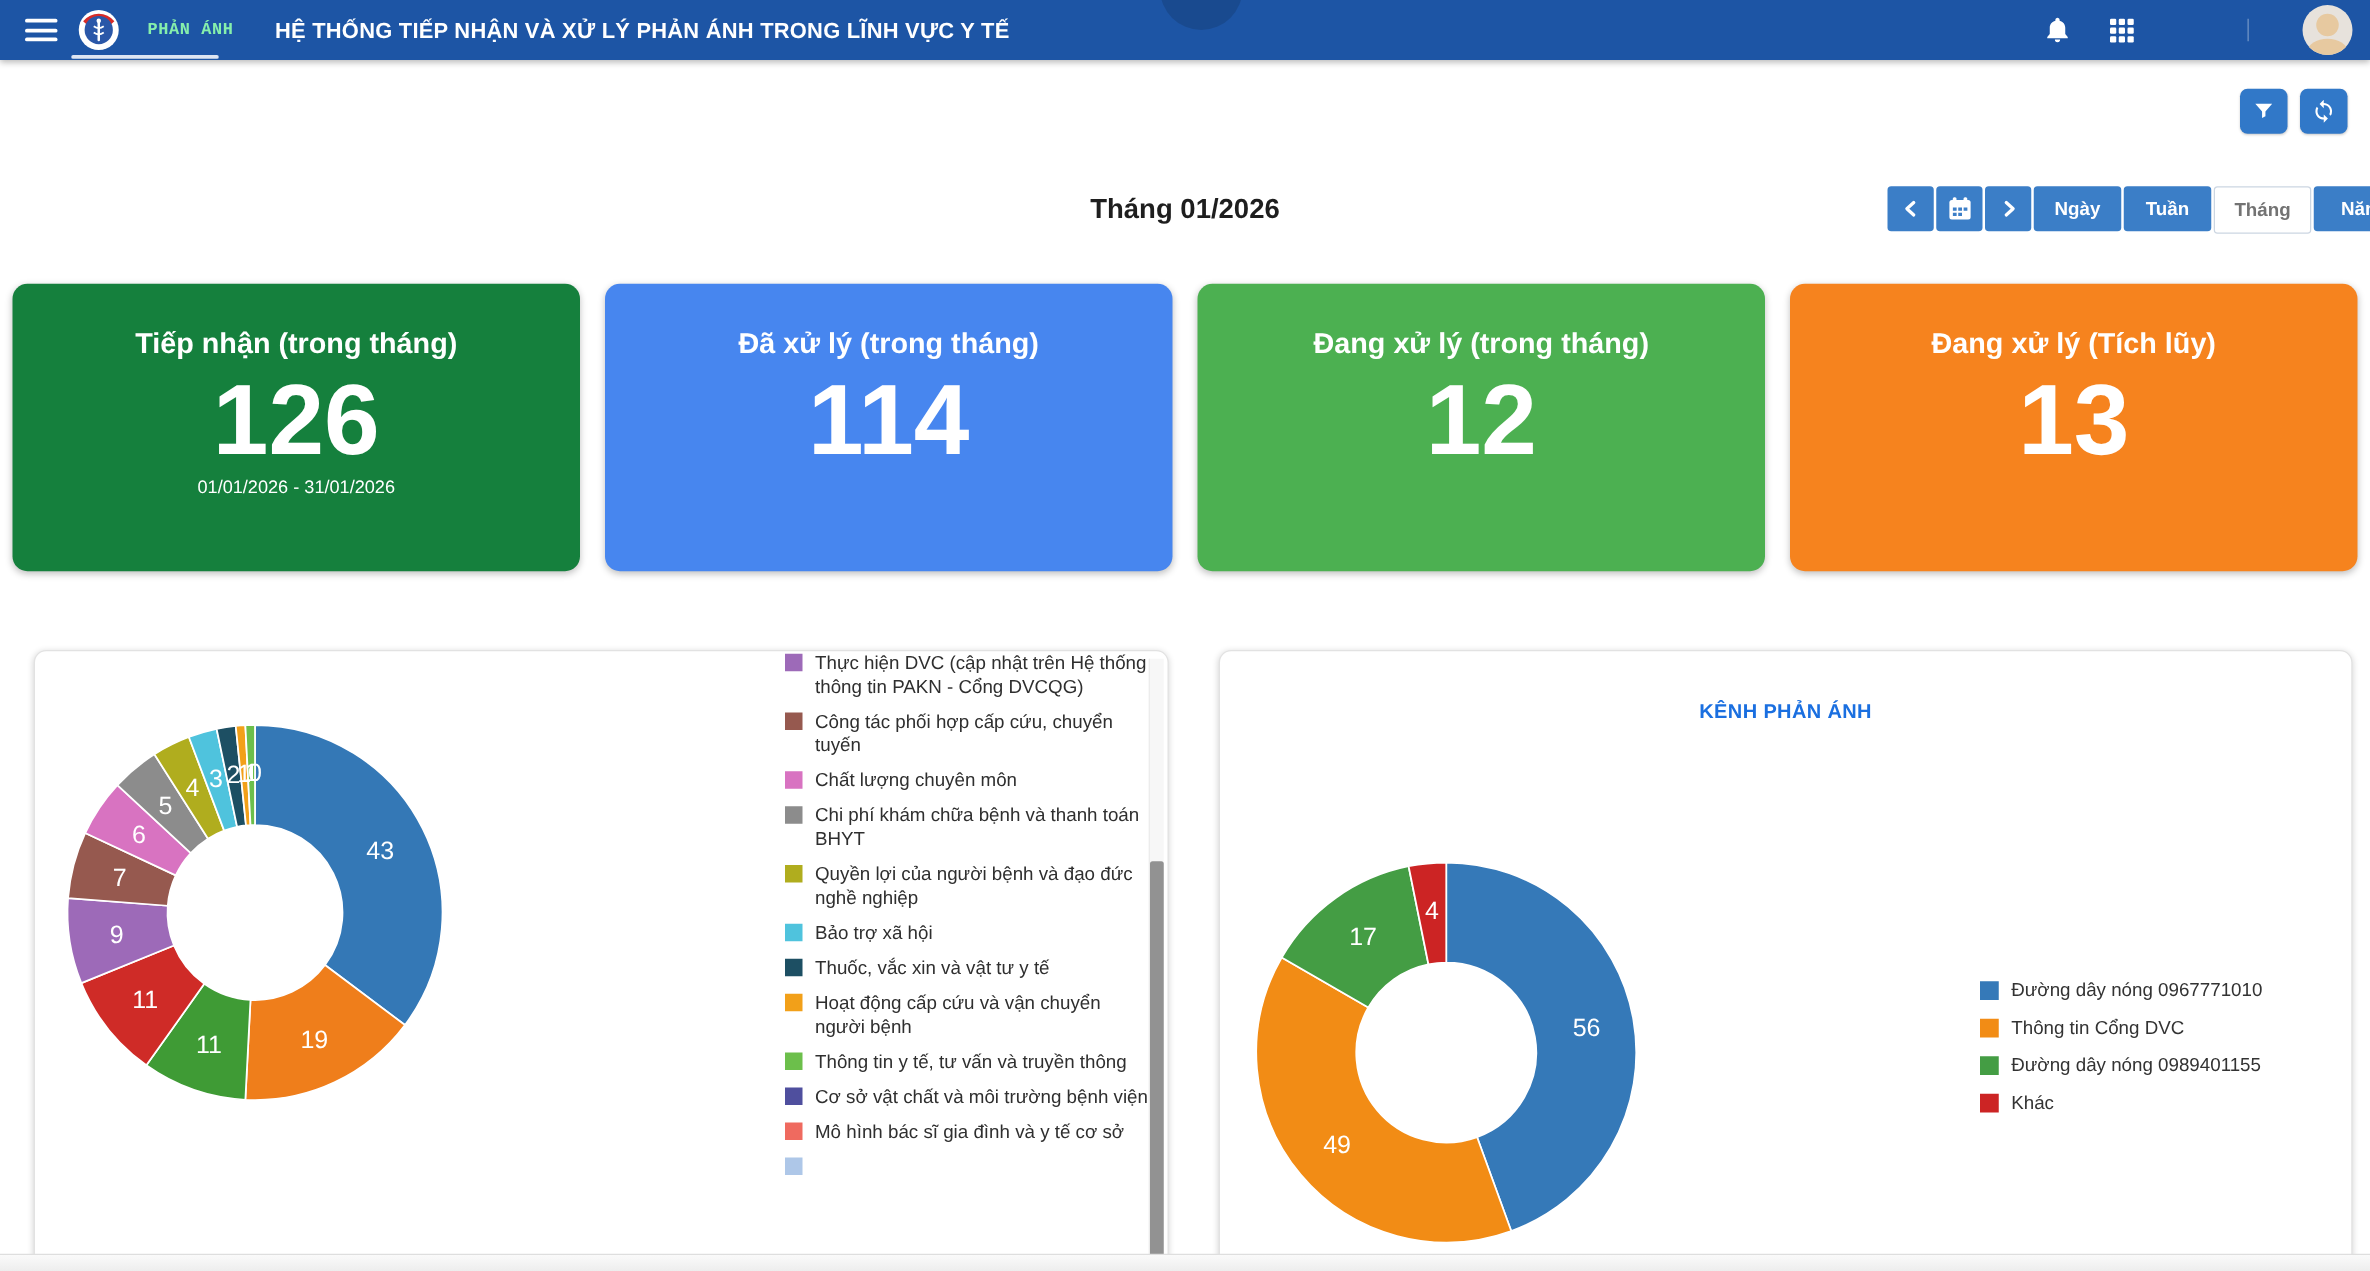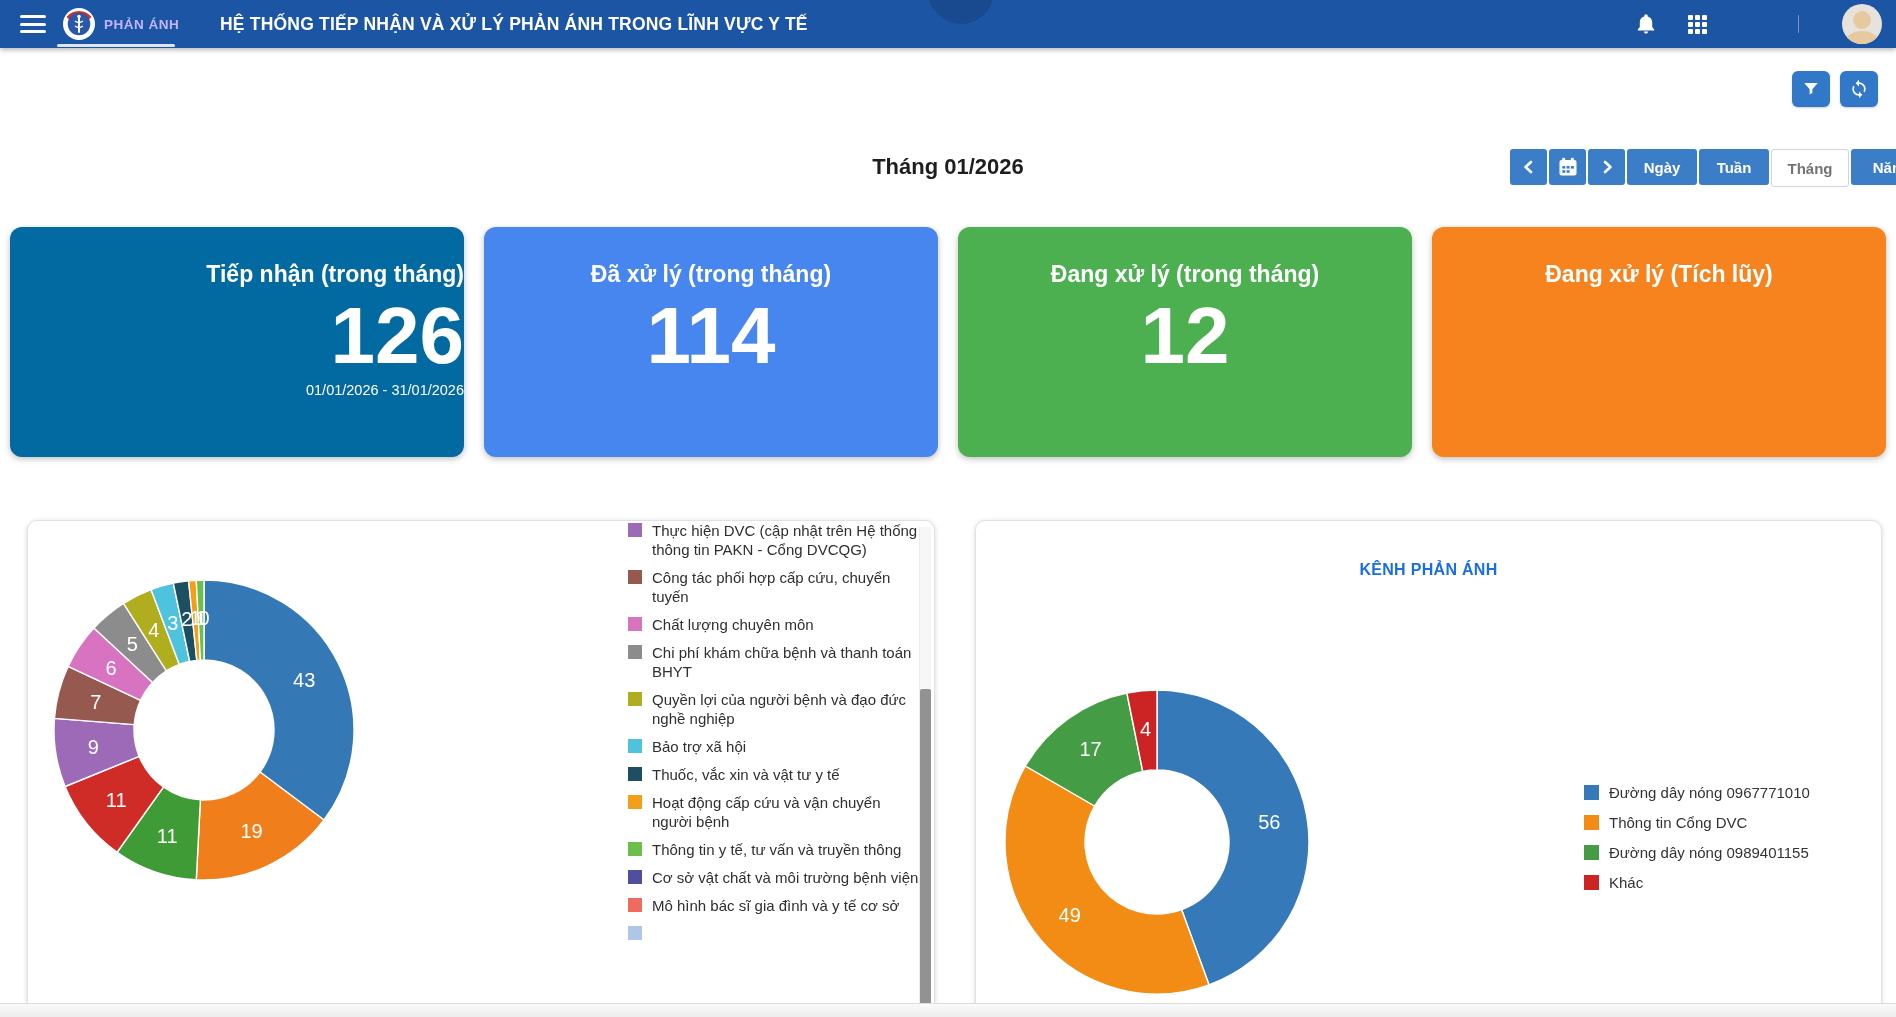--- a/index.html
+++ b/index.html
@@ -8,21 +8,21 @@
 
   
   .appbar{position:absolute;left:0;top:0;right:0;height:48px;background:#1d55a5;
           box-shadow:0 2px 5px rgba(0,0,0,.28);z-index:20;overflow:hidden;}
   .decor-circle{position:absolute;left:928px;top:-42px;width:66px;height:66px;border-radius:50%;
           background:rgba(0,0,0,.13);}
   .hamburger{position:absolute;left:20px;top:15px;width:26px;height:18px;cursor:pointer;}
   .hamburger i{display:block;width:26px;height:3px;background:#fff;border-radius:2px;margin-bottom:4.5px;}
   .brand{position:absolute;left:62px;top:0;height:48px;display:flex;align-items:center;}
   .brand-logo{width:34px;height:34px;}
-  .brand-name{color:#c4b5fd;font-size:13.5px;font-weight:bold;letter-spacing:.5px;margin-left:8px;}
+  .brand-name{color:#86efac;font-size:13.5px;font-weight:bold;letter-spacing:.5px;margin-left:22px;font-family:Liberation Mono, monospace;}
   .brand-underline{position:absolute;left:57px;top:44px;width:118px;height:2.5px;
           background:rgba(255,255,255,.85);border-radius:2px;}
   .app-title{position:absolute;left:220px;top:0;height:48px;line-height:48px;color:#fff;
           font-size:17.5px;font-weight:bold;letter-spacing:.2px;white-space:nowrap;}
   .bell-btn{position:absolute;left:1634px;top:13px;width:24px;height:22px;cursor:pointer;}
   .grid-btn{position:absolute;left:1688px;top:15px;display:grid;grid-template-columns:repeat(3,5px);
           grid-gap:2px;cursor:pointer;}
   .grid-btn i{width:5px;height:5px;background:#fff;border-radius:1px;}
   .bar-sep{position:absolute;left:1798px;top:15px;width:1px;height:18px;background:rgba(255,255,255,.38);}
   .avatar{position:absolute;left:1842px;top:4px;width:40px;height:40px;border-radius:50%;
@@ -172,37 +172,38 @@
         <path d="M6 3 L11.5 8 L6 13" stroke="#fff" stroke-width="2.6" fill="none" stroke-linecap="round" stroke-linejoin="round"></path>
       </svg>
     </div>
     <div class="nav-btn txt">Ngày</div>
     <div class="nav-btn txt">Tuần</div>
     <div class="nav-btn txt wide active">Tháng</div>
     <div class="nav-btn txt wide">Năm</div>
   </div>
 
   <div class="stats-row">
-    <div class="stat-card" style="background: #0369a1; text-align: right;">
+    <div class="stat-card" style="background: #15803d;">
       <div class="stat-title">Tiếp nhận (trong tháng)</div>
       <div class="stat-value">126</div>
       <div class="stat-sub">01/01/2026 - 31/01/2026</div>
     </div>
     <div class="stat-card" style="background: rgb(71, 134, 239);">
       <div class="stat-title">Đã xử lý (trong tháng)</div>
       <div class="stat-value">114</div>
       <div class="stat-sub"></div>
     </div>
     <div class="stat-card" style="background: rgb(76, 176, 81);">
       <div class="stat-title">Đang xử lý (trong tháng)</div>
       <div class="stat-value">12</div>
       <div class="stat-sub"></div>
     </div>
     <div class="stat-card" style="background: rgb(246, 131, 30);">
       <div class="stat-title">Đang xử lý (Tích lũy)</div>
+      <div class="stat-value">13</div>
       <div class="stat-sub"></div>
     </div>
   </div>
 
   <div class="chart-card" id="leftCard">
     <svg id="leftDonut" class="donut-svg" width="320" height="320" viewBox="0 0 320 320">
         <path d="M160.00 10.00 A150 150 0 0 1 279.98 250.03 L215.99 202.01 A70 70 0 0 0 160.00 90.00 Z" fill="#3478b6" stroke="#fff" stroke-width="1.4" stroke-linejoin="round"></path>
         <path d="M279.98 250.03 A150 150 0 0 1 152.28 309.80 L156.40 229.91 A70 70 0 0 0 215.99 202.01 Z" fill="#ef7e1b" stroke="#fff" stroke-width="1.4" stroke-linejoin="round"></path>
         <path d="M152.28 309.80 A150 150 0 0 1 73.09 282.25 L119.44 217.05 A70 70 0 0 0 156.40 229.91 Z" fill="#3f9b35" stroke="#fff" stroke-width="1.4" stroke-linejoin="round"></path>
         <path d="M73.09 282.25 A150 150 0 0 1 21.05 216.51 L95.16 186.37 A70 70 0 0 0 119.44 217.05 Z" fill="#cf2b27" stroke="#fff" stroke-width="1.4" stroke-linejoin="round"></path>

